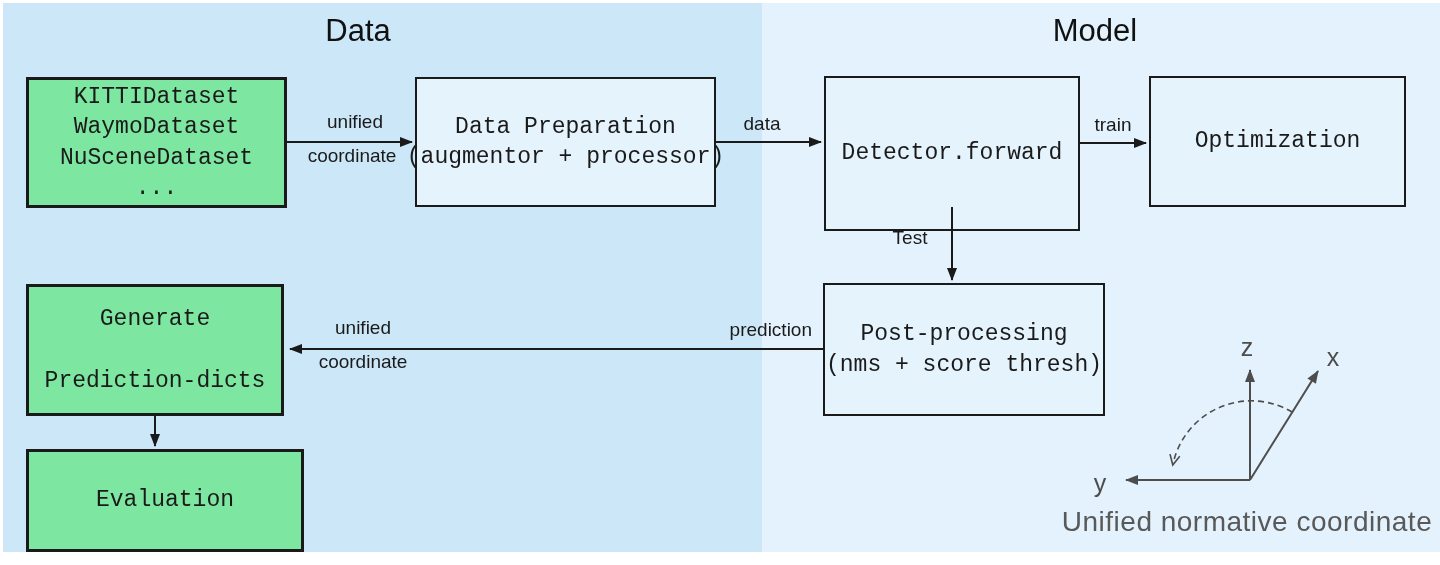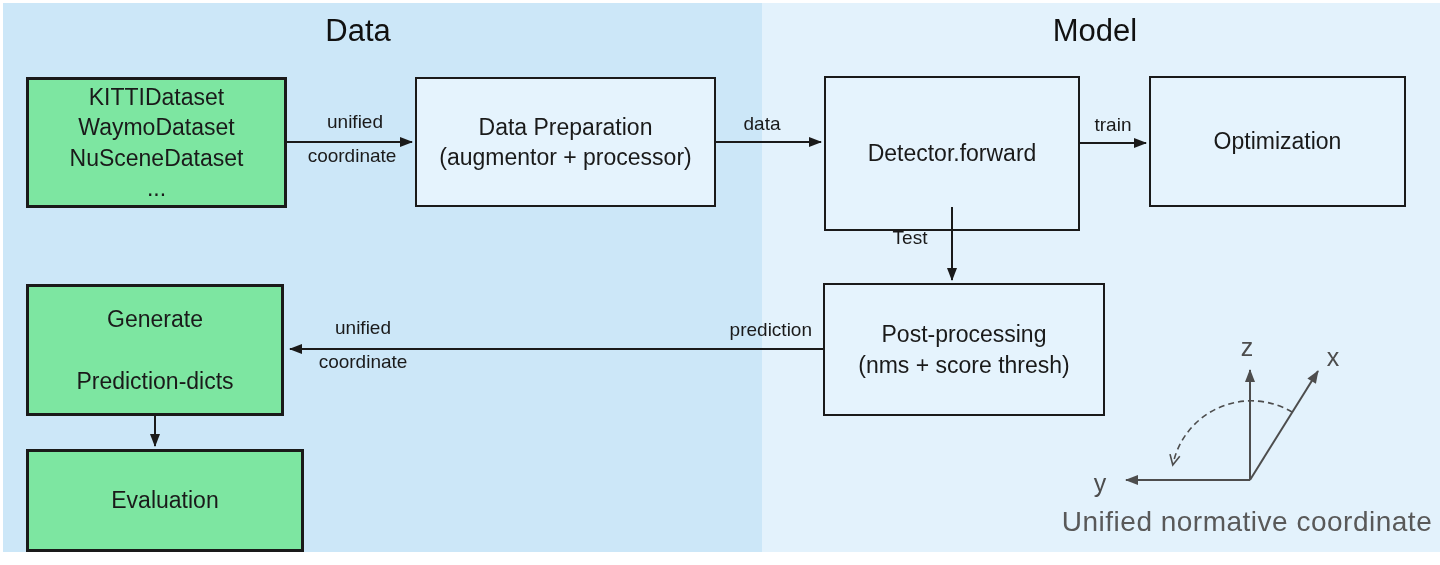--- a/index.html
+++ b/index.html
@@ -11,21 +11,21 @@
   .region{position:absolute;top:3px;height:549px;}
   .region-data{left:3px;width:759px;background:var(--region-left-bg,#cce7f8);}
   .region-model{left:762px;width:678px;background:var(--region-right-bg,#e3f2fc);}
   .diagram-title{
     position:absolute;transform:translateX(-50%);
     font-size:31px;line-height:1.1;color:#111;white-space:nowrap;
   }
   .node{
     position:absolute;display:flex;flex-direction:column;justify-content:center;
     align-items:center;text-align:left;box-sizing:border-box;
-    font-size:23px;line-height:1.32;white-space:nowrap;
+    font-size:23px;line-height:1.32;white-space:nowrap;font-family:Liberation Mono, monospace;
   }
   .node-green{background:var(--node-green,#7de6a1);border:3px solid #1a1a1a;}
   .node-blue{background:var(--node-blue,#e5f3fd);border:2px solid #1a1a1a;}
   .edge-label{
     position:absolute;font-size:19px;line-height:1.1;white-space:nowrap;color:#1a1a1a;
   }
   .centered{transform:translateX(-50%);}
   .right-aligned{transform:translateX(-100%);}
   svg.overlay{position:absolute;left:0;top:0;pointer-events:none;}
   .axes-caption{

